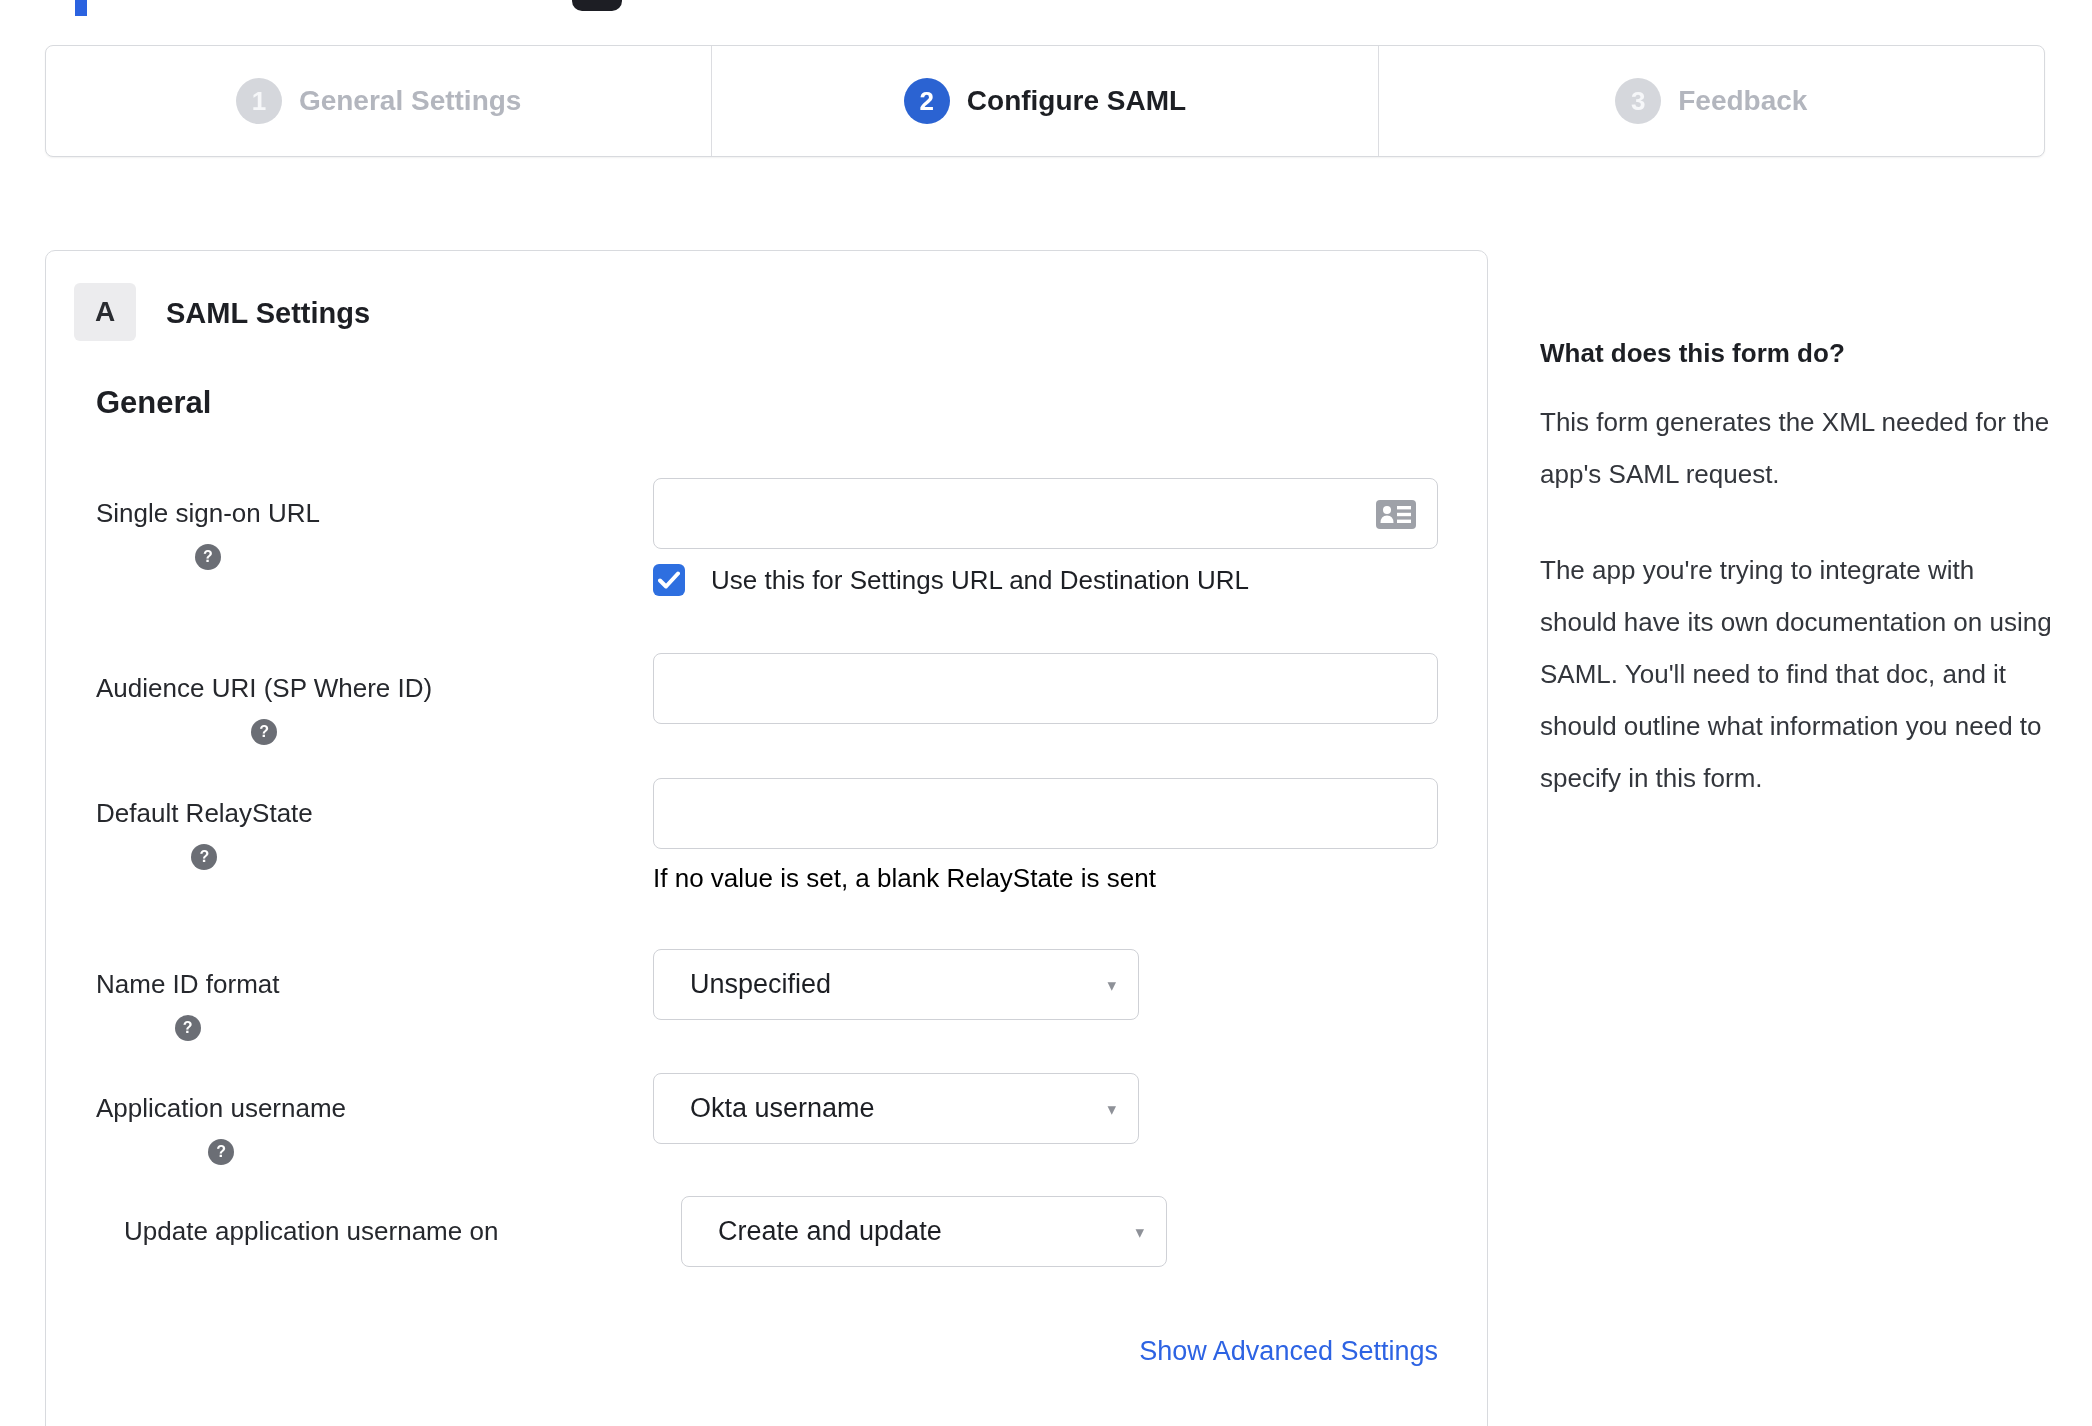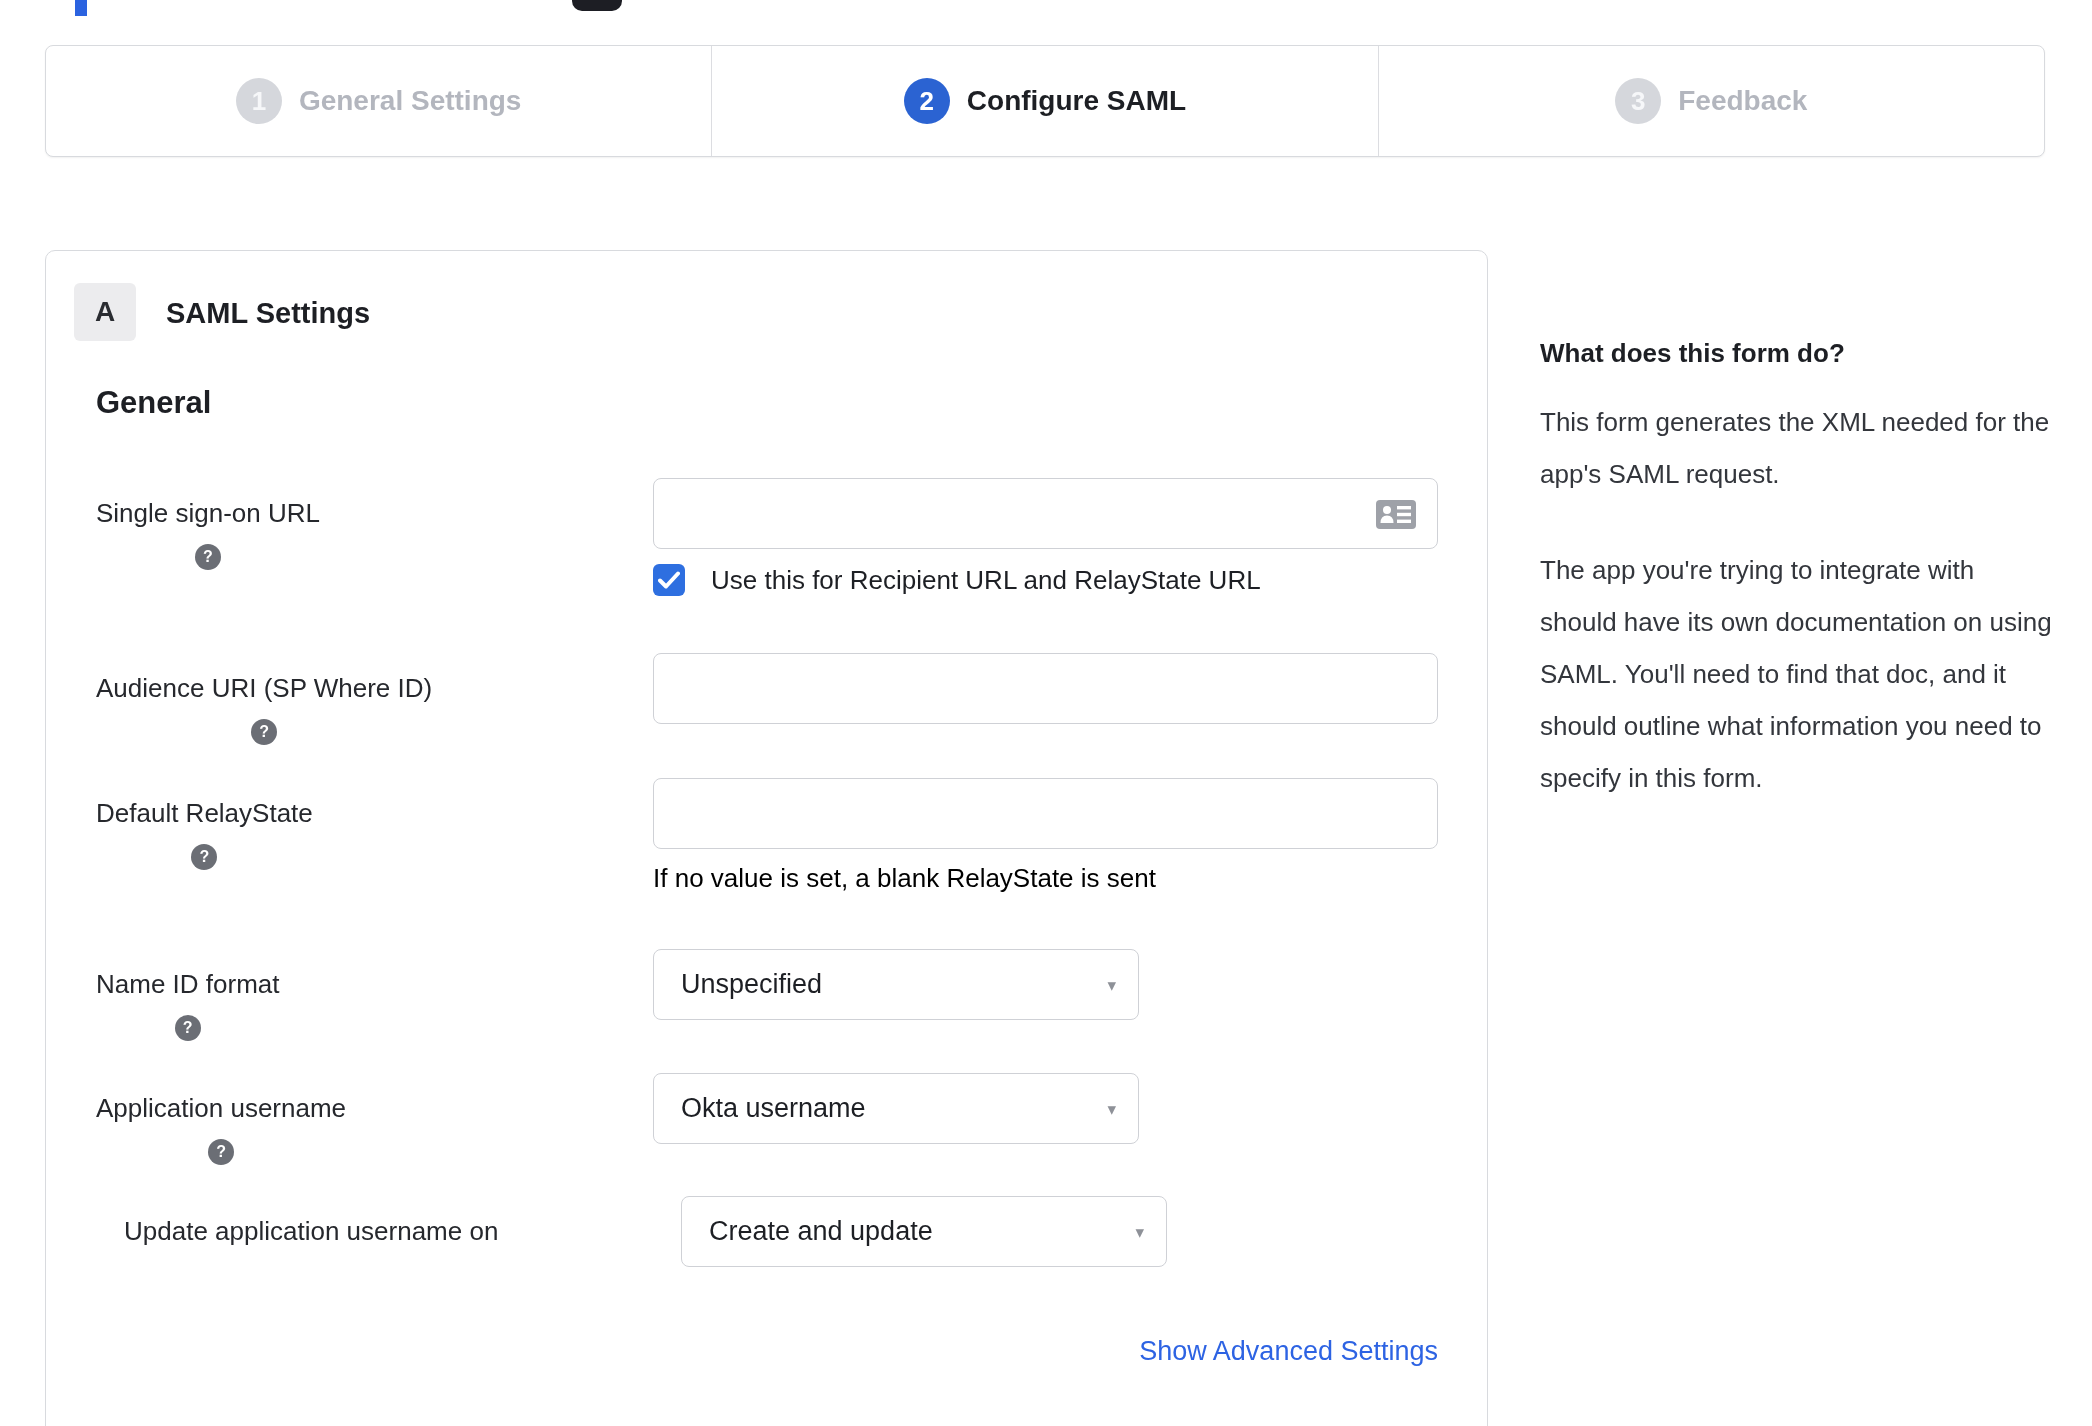--- a/index.html
+++ b/index.html
@@ -98,21 +98,21 @@
   }
   .checkbox-label { font-size: 26px; color: #1d1f24; }
 
   .hint { position: absolute; left: 557px; top: 85px; font-size: 26px; color: #000000; }
 
   .select {
     width: 486px; height: 71px;
     border: 1px solid #cfd1d6; border-radius: 8px;
     background: #fff; cursor: pointer;
     display: flex; align-items: center;
-    padding: 0 27px; position: relative;
+    padding: 0 36px; position: relative;
   }
   .select-value { font-size: 27px; color: #1d1f24; }
   .select-caret {
     position: absolute; right: 22px; top: 50%; transform: translateY(-50%);
     font-size: 17px; color: #8e9198;
   }
 
   .advanced-link {
     position: absolute; left: 557px; top: 0; width: 785px;
     text-align: right; font-size: 27px; font-weight: 500; color: #2d63e3;
@@ -173,21 +173,21 @@
         <rect x="21" y="12.8" width="14" height="3.4" fill="#ffffff"></rect>
         <rect x="21" y="19.6" width="14" height="3.4" fill="#ffffff"></rect>
       </svg>
     </div>
     <div class="checkbox-row">
       <div class="checkbox">
         <svg width="22" height="18" viewBox="0 0 22 18">
           <path d="M2 9.5 L8 15.5 L20 2.5" stroke="#ffffff" stroke-width="4" fill="none" stroke-linecap="round" stroke-linejoin="round"></path>
         </svg>
       </div>
-      <div class="checkbox-label">Use this for Recipient URL and RelayState URL</div>
+      <div class="checkbox-label">Use this for Settings URL and Destination URL</div>
     </div>
   </div>
 
   <div class="row" style="top:402px;">
     <div class="row-label">
       <span>Audience URI (SP Where ID)</span>
       <span class="help-icon">?</span>
     </div>
     <div class="control input-wrap">
       <input class="text-input" type="text" value="" style="">

